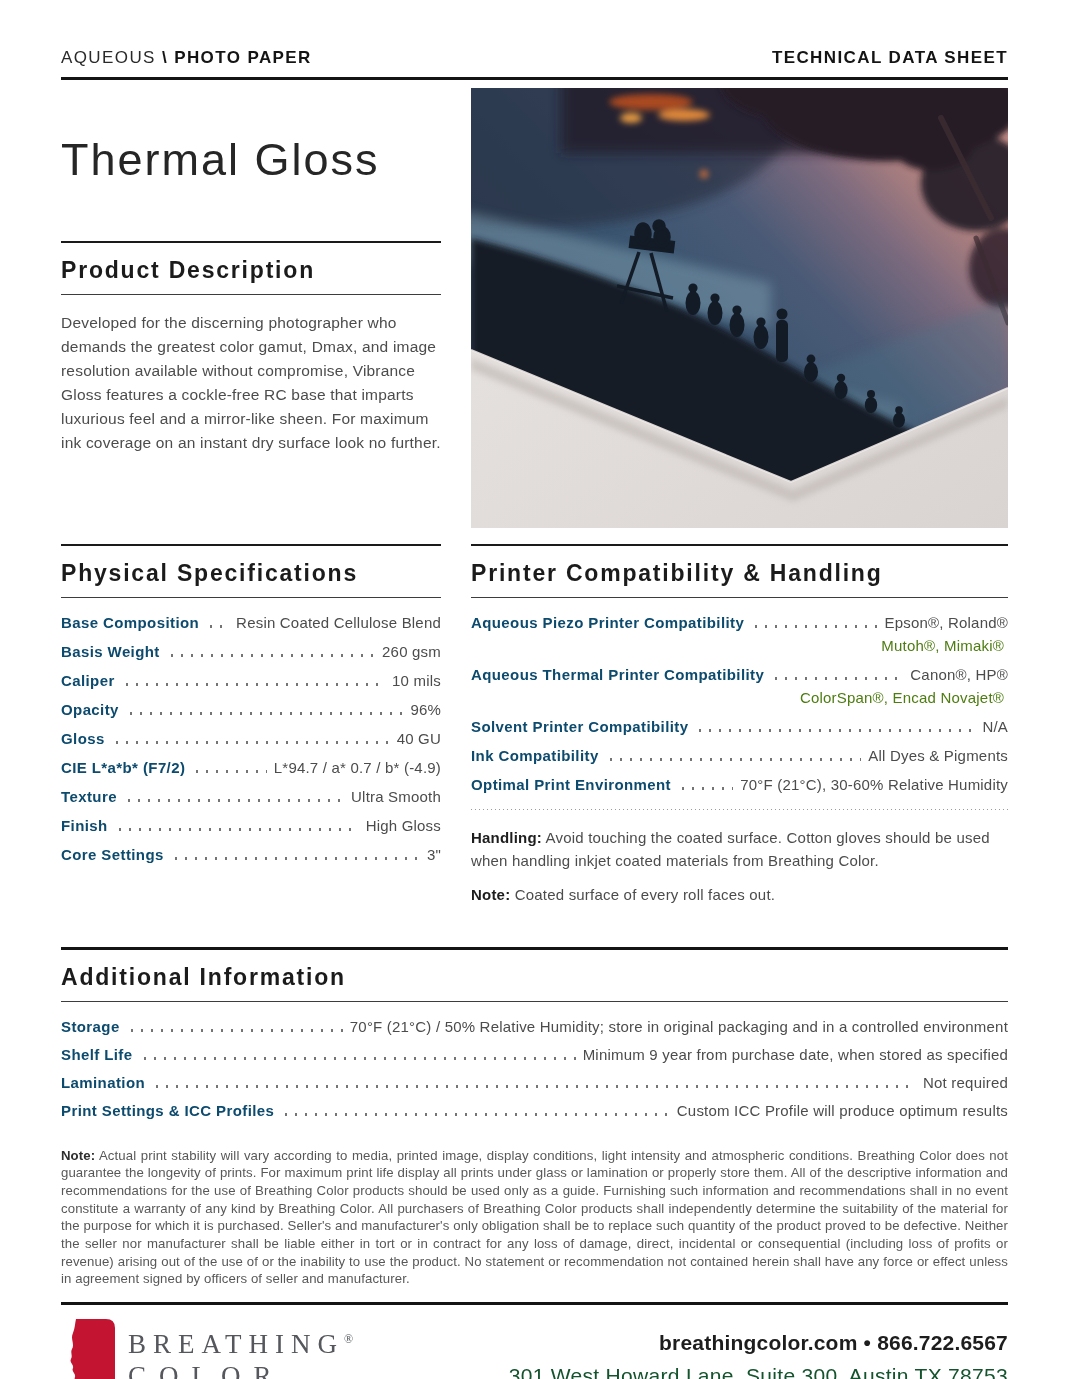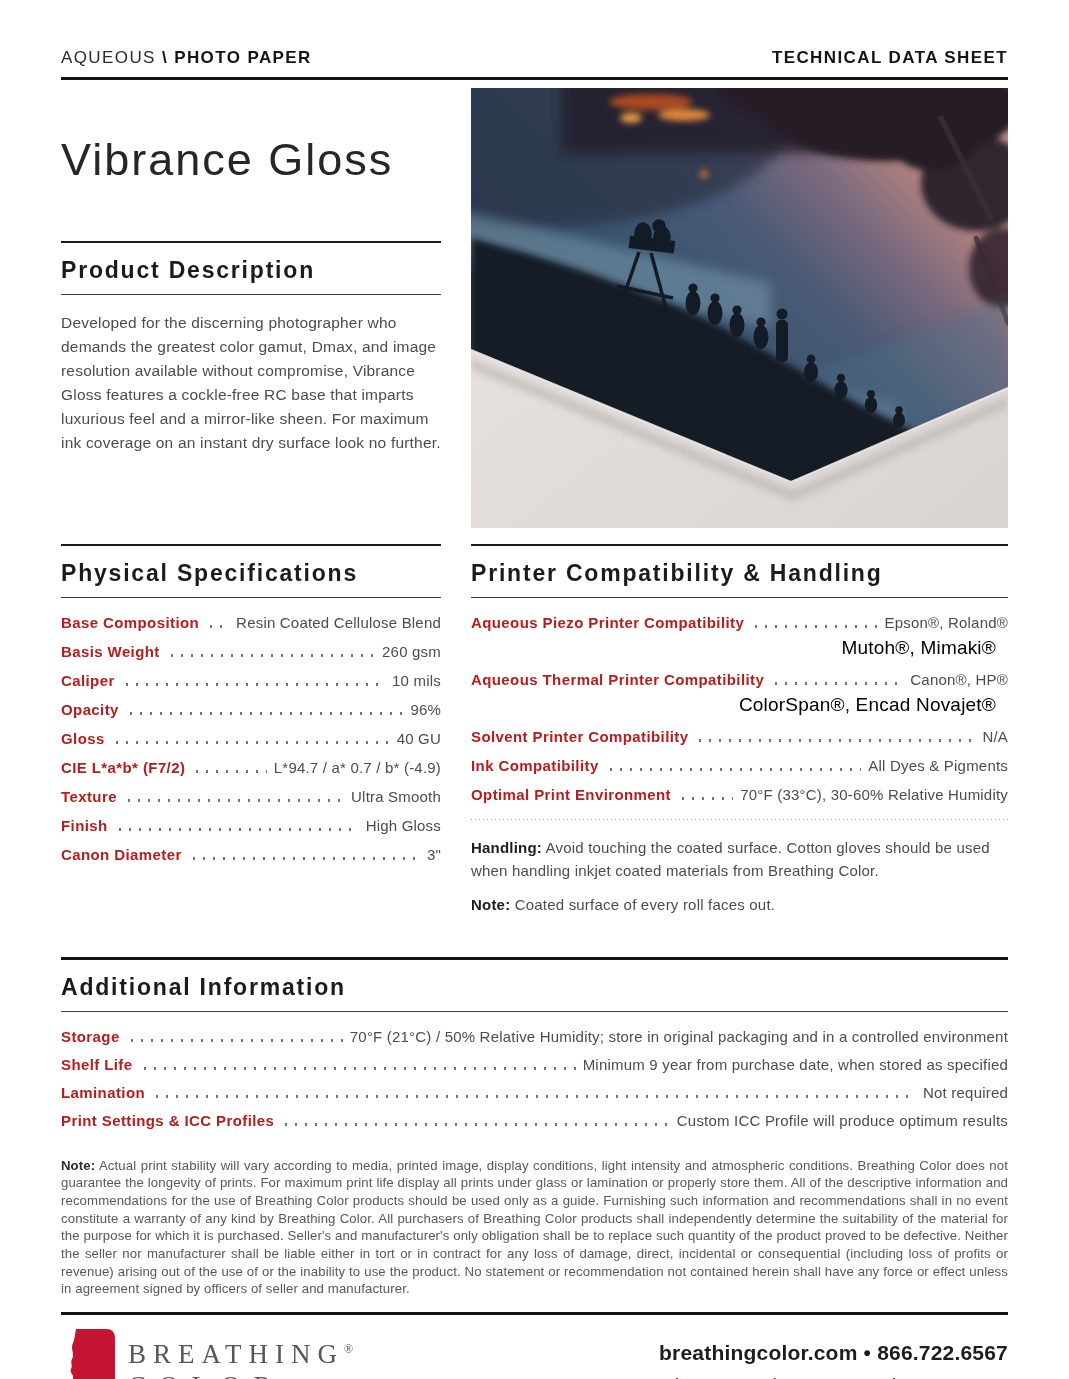--- a/index.html
+++ b/index.html
@@ -27,27 +27,27 @@
   
   .section-head { border-top:2px solid #1a1a1a; border-bottom:1px solid #3d3d3d;
     padding:14px 0 10px; margin-bottom:16px; }
   .section-head h2 { margin:0; font-size:23px; font-weight:700;
     letter-spacing:1.8px; color:#1b1b1b; }
   .desc-section { margin-top:55px; }
   .body-text { margin:0; font-size:15.5px; line-height:1.55; letter-spacing:0.2px; color:#4c4c4c; }
 
   
   .spec-row { display:flex; align-items:flex-end; margin-bottom:12px; font-size:15px; }
-  .spec-label { font-weight:700; color:#b91c1c; letter-spacing:0.4px; white-space:nowrap; }
+  .spec-label { font-weight:700; color:#0c4a6e; letter-spacing:0.4px; white-space:nowrap; }
   .leader { flex:1 1 auto; min-width:16px; margin:0 7px; height:15px; align-self:flex-end;
     background-image:radial-gradient(circle, #747474 1.15px, transparent 1.45px);
     background-size:10px 5px; background-repeat:repeat-x; background-position:left bottom 2px; }
   .spec-value { color:#4c4c4c; text-align:right; letter-spacing:0.2px; white-space:nowrap; }
-  .spec-value2 { color:#000000; text-align:right; letter-spacing:0.2px;
-    font-size:19px; margin:-6px 12px 12px; }
+  .spec-value2 { color:#4d7c0f; text-align:right; letter-spacing:0.2px;
+    font-size:15px; margin:-6px 4px 12px; }
 
   .fine-divider { height:2px; margin:16px 0 16px;
     background-image:repeating-linear-gradient(90deg,#9b9b9b 0 1.4px, transparent 1.4px 4px);
     background-size:100% 1.4px; background-repeat:no-repeat; background-position:center; }
 
   .para { margin:0 0 12px; font-size:15px; line-height:1.5; letter-spacing:0.2px; color:#4c4c4c; }
   .para .plabel { font-weight:700; color:#1d1d1d; }
 
   
   .addl { margin-top:28px; }
@@ -78,21 +78,21 @@
   <div class="top-header">
     <div>
       <span class="brand-light">AQUEOUS </span><span class="brand-bold">\ PHOTO PAPER</span>
     </div>
     <div class="brand-bold">TECHNICAL DATA SHEET</div>
   </div>
   <hr class="top-rule">
 
   <div class="two-col row1">
     <div>
-      <h1 class="page-title">Vibrance Gloss</h1>
+      <h1 class="page-title">Thermal Gloss</h1>
       <div class="desc-section">
         <div class="section-head">
           <h2>Product Description</h2>
         </div>
         <p class="body-text">Developed for the discerning photographer who demands the greatest color gamut, Dmax, and image resolution available without compromise, Vibrance Gloss features a cockle-free RC base that imparts luxurious feel and a mirror-like sheen. For maximum ink coverage on an instant dry surface look no further.</p>
       </div>
     </div>
 
     <div class="photo-wrap">
       <svg width="537" height="440" viewBox="0 0 537 440">
@@ -223,21 +223,21 @@
             <span class="spec-label">Texture</span>
             <span class="leader"></span>
             <span class="spec-value">Ultra Smooth</span>
           </div>
           <div class="spec-row">
             <span class="spec-label">Finish</span>
             <span class="leader"></span>
             <span class="spec-value">High Gloss</span>
           </div>
           <div class="spec-row">
-            <span class="spec-label">Canon Diameter</span>
+            <span class="spec-label">Core Settings</span>
             <span class="leader"></span>
             <span class="spec-value">3"</span>
           </div>
         </div>
     </div>
 
     <div>
       <div class="section-head">
         <h2>Printer Compatibility &amp; Handling</h2>
       </div>
@@ -260,21 +260,21 @@
             <span class="spec-value">N/A</span>
           </div>
           <div class="spec-row">
             <span class="spec-label">Ink Compatibility</span>
             <span class="leader"></span>
             <span class="spec-value">All Dyes &amp; Pigments</span>
           </div>
           <div class="spec-row">
             <span class="spec-label">Optimal Print Environment</span>
             <span class="leader"></span>
-            <span class="spec-value">70°F (33°C), 30-60% Relative Humidity</span>
+            <span class="spec-value">70°F (21°C), 30-60% Relative Humidity</span>
           </div>
         </div>
       <div class="fine-divider"></div>
       <p class="para"><span class="plabel">Handling:</span><span> Avoid touching the coated surface. Cotton gloves should be used when handling inkjet coated materials from Breathing Color.</span></p>
       <p class="para"><span class="plabel">Note:</span><span> Coated surface of every roll faces out.</span></p>
     </div>
   </div>
 
   <div class="addl">
     <div class="section-head">

